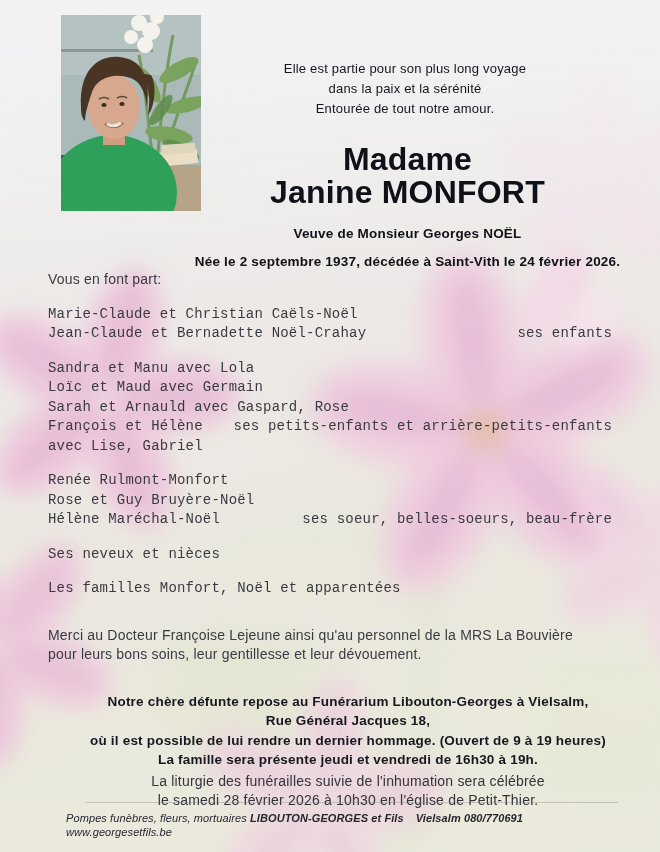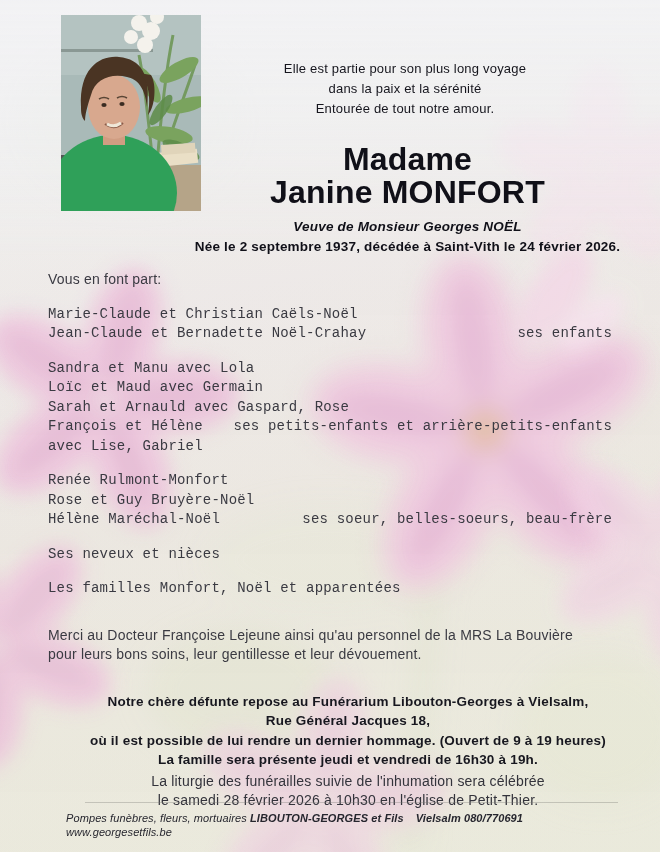--- a/index.html
+++ b/index.html
@@ -24,22 +24,22 @@
   .epitaph{
     position:absolute; left:200px; width:410px; top:51px;
     text-align:center; font-weight:normal; font-size:13px; line-height:20px;
     letter-spacing:.2px; color:#15151d;margin-top:8px;
   }
   .title-block{
     position:absolute; left:155px; width:505px; top:143px;
     text-align:center; color:#101018; letter-spacing:.2px;
   }
   .title-line{font-size:32px; font-weight:bold; line-height:33px;}
-  .subtitle{font-size:13.5px; font-weight:bold; margin-top:9px; line-height:17px;font-style:italic;}
-  .dates{font-size:13.5px; font-weight:bold; margin-top:3px; line-height:17px;}
+  .subtitle{font-size:13.5px; font-weight:bold; margin-top:16px; line-height:17px;}
+  .dates{font-size:13.5px; font-weight:bold; margin-top:11px; line-height:17px;}
 
   .body-col{
     position:absolute; left:48px; right:48px; top:262px;
     font-size:14px; line-height:19.5px; letter-spacing:.2px; color:#3a3a42;
   }
   .intro{margin-bottom:15px;margin-top:8px;}
   .group{margin-bottom:15px;font-family:Liberation Mono, monospace;}
   .row{display:flex; justify-content:space-between; align-items:baseline;}
   .relation{text-align:left; white-space:nowrap;}
 

